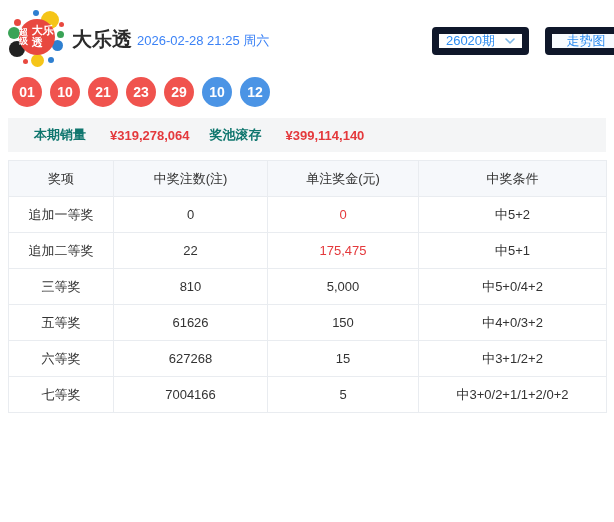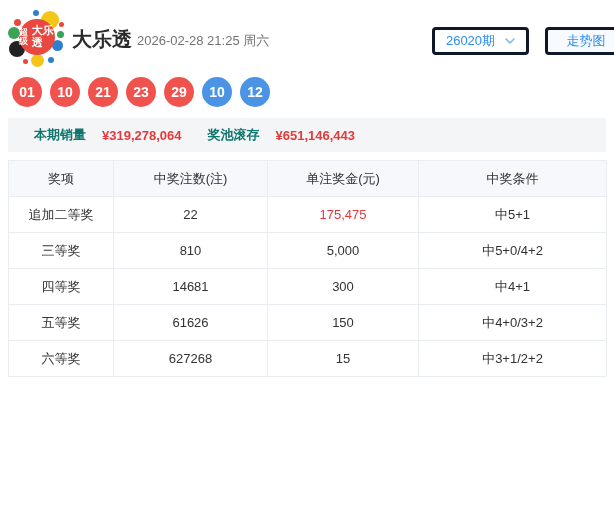--- a/index.html
+++ b/index.html
@@ -10,43 +10,43 @@
   .header { position:relative; height:72px; background:#fff; }
   .logo { position:absolute; left:8px; top:10px; width:58px; height:58px; }
   .logo .dot { position:absolute; border-radius:50%; }
   .logo-main { position:absolute; left:11px; top:9px; width:36px; height:36px;
     border-radius:50%; background:var(--logo-red,#e8483f); z-index:2;
     display:flex; align-items:center; justify-content:center;
     color:#fff; font-weight:bold; line-height:1.05; }
   .logo-main .t1 { font-size:9px; }
   .logo-main .t2 { font-size:11px; }
   .title { position:absolute; left:72px; top:26px; font-size:20px; font-weight:bold; color:#2b2b2b; }
-  .datetime { position:absolute; left:137px; top:32px; font-size:13px; color:#737373; }
-  .btn { position:absolute; top:27px; height:28px; border:3px solid #0f172a;
+  .datetime { position:absolute; left:137px; top:32px; font-size:13px; color:#3b82f6; }
+  .btn { position:absolute; top:27px; height:28px; border:7px solid #0f172a;
     border-radius:4px; background:#fff; color:var(--accent-blue,#2d8cf0);
     font-size:13px; display:flex; align-items:center; justify-content:center;
     gap:10px; cursor:pointer; }
   .issue-select { left:432px; width:97px; }
   .trend-btn { left:545px; width:82px; background:#f7fbff; }
   .chevron { width:10px; height:10px; }
 
   
   .balls { display:flex; gap:8px; margin:5px 0 0 12px; height:30px; }
   .ball { width:30px; height:30px; border-radius:50%; color:#fff;
     font-size:14px; font-weight:bold; text-align:center; line-height:30px; }
   .ball.front { background:var(--front-ball,#f0534e);text-align:center; }
   .ball.back  { background:var(--back-ball,#4b94e5); }
 
   
   .summary-bar { margin:11px 8px 0 8px; height:34px; background:#f4f5f6;
     display:flex; align-items:center; font-size:13px; }
   .summary-bar .label { font-weight:bold; color:#0f766e; }
   .summary-bar .label.first { margin-left:26px; }
-  .summary-bar .label.second { margin-left:26px; }
-  .summary-bar .value { margin-left:16px; font-weight:bold; color:var(--highlight-red,#e4393c); }
+  .summary-bar .label.second { margin-left:20px; }
+  .summary-bar .value { margin-left:24px; font-weight:bold; color:var(--highlight-red,#e4393c); }
 
   
   .prize-table { margin:8px 8px 0 8px; width:598px; border-collapse:collapse; table-layout:fixed; }
   .prize-table th, .prize-table td { border:1px solid #e9ecf0; height:36px;
     text-align:center; font-size:13px; font-weight:normal; color:#333; padding:0;margin-left:30px; }
   .prize-table th { background:#f6f8fb; }
   .prize-table col.c1 { width:105px; } .prize-table col.c2 { width:154px; }
   .prize-table col.c3 { width:151px; } .prize-table col.c4 { width:188px; }
   .prize-table td.red { color:var(--highlight-red,#e4393c); }
 </style>
@@ -93,63 +93,69 @@
     <div class="ball front">23</div>
     <div class="ball front">29</div>
     <div class="ball back">10</div>
     <div class="ball back">12</div>
   </div>
 
 <div class="summary-bar">
   <span class="label first">本期销量</span>
   <span class="value">¥319,278,064</span>
   <span class="label second">奖池滚存</span>
-  <span class="value">¥651,146,443</span>
+  <span class="value">¥399,114,140</span>
 </div>
 
 <table class="prize-table">
   <colgroup>
       <col class="c1">
       <col class="c2">
       <col class="c3">
       <col class="c4">
     </colgroup>
   <thead>
     <tr>
       <th>奖项</th>
       <th>中奖注数(注)</th>
       <th>单注奖金(元)</th>
       <th>中奖条件</th>
     </tr>
   </thead>
   <tbody>
       <tr>
+        <td>追加一等奖</td>
+        <td>0</td>
+        <td class="red">0</td>
+        <td>中5+2</td>
+      </tr>
+      <tr>
         <td>追加二等奖</td>
         <td>22</td>
         <td class="red">175,475</td>
         <td>中5+1</td>
       </tr>
       <tr>
         <td>三等奖</td>
         <td>810</td>
         <td>5,000</td>
         <td>中5+0/4+2</td>
-      </tr>
-      <tr>
-        <td>四等奖</td>
-        <td>14681</td>
-        <td>300</td>
-        <td>中4+1</td>
       </tr>
       <tr>
         <td>五等奖</td>
         <td>61626</td>
         <td>150</td>
         <td>中4+0/3+2</td>
       </tr>
       <tr>
         <td>六等奖</td>
         <td>627268</td>
         <td>15</td>
         <td>中3+1/2+2</td>
       </tr>
+      <tr>
+        <td>七等奖</td>
+        <td>7004166</td>
+        <td>5</td>
+        <td>中3+0/2+1/1+2/0+2</td>
+      </tr>
     </tbody>
 </table>
 
 </body></html>

